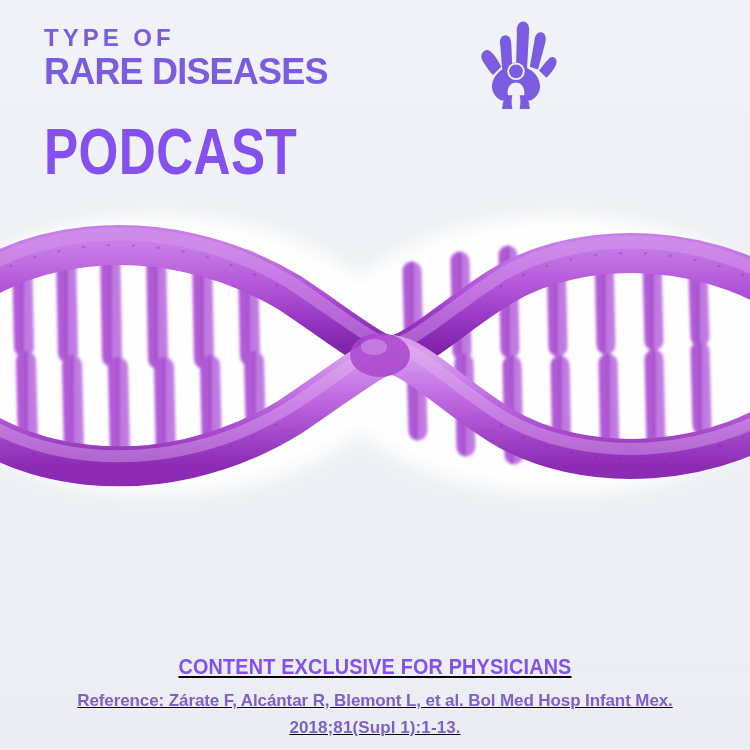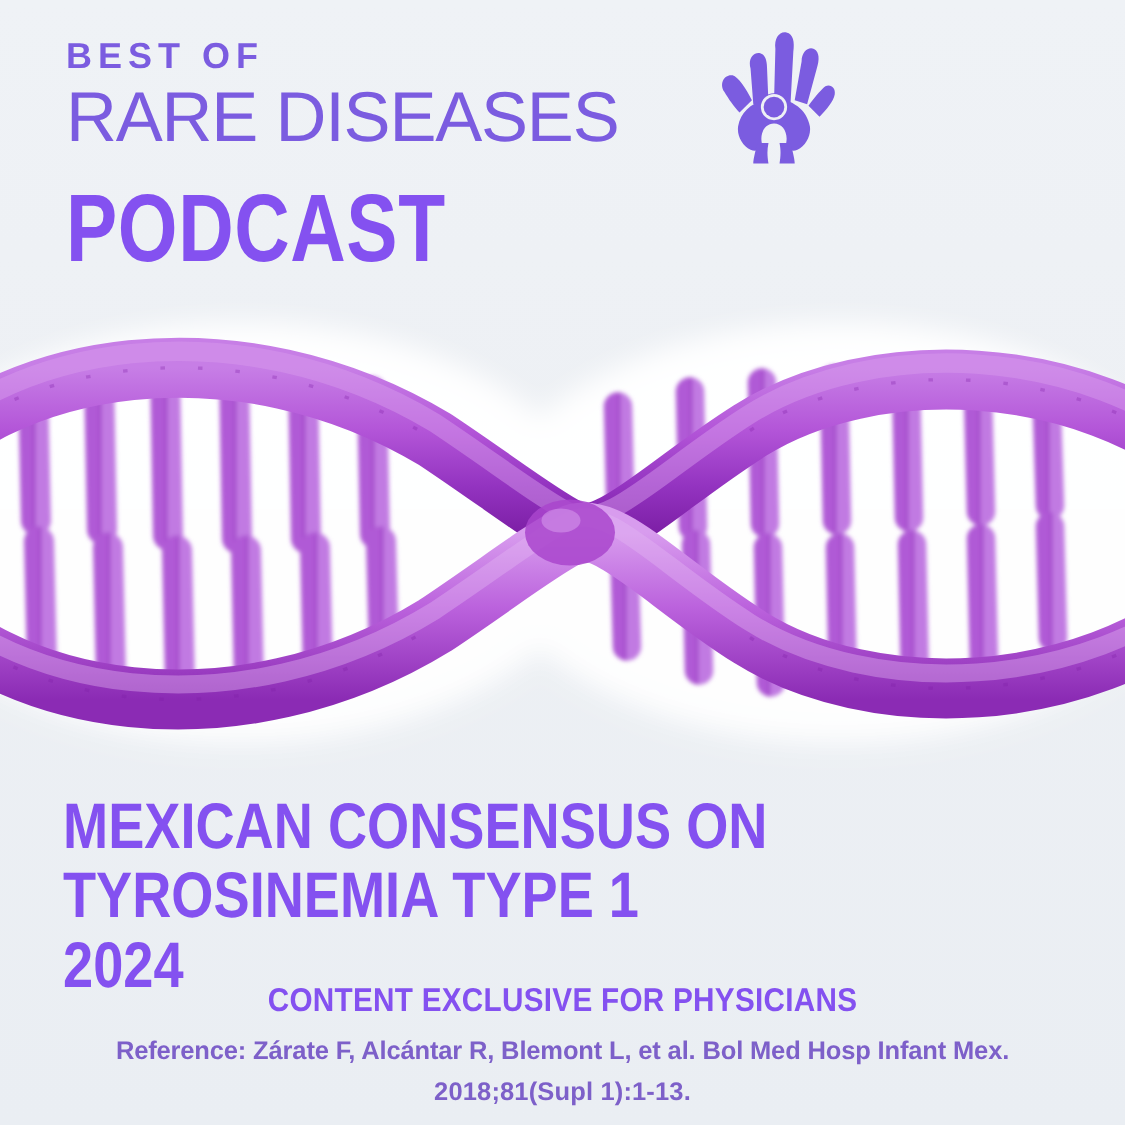--- a/index.html
+++ b/index.html
@@ -43,22 +43,22 @@
 
   .best-of {
     font-size: 24px;
     font-weight: 700;
     letter-spacing: 4.0px;
     color: #7b5ce0;
     line-height: 1;
     margin-bottom: 4px;
   }
   .rare-diseases {
-    font-size: 47px;
-    font-weight: 400;
+    font-size: 36px;
+    font-weight: 700;
     letter-spacing: -0.8px;
     color: #7b5ce0;
     line-height: 1.02;
     white-space: nowrap;
   }
 
   .hand-logo {
     width: 92px;
     height: 92px;
     flex: none;
@@ -109,20 +109,21 @@
 
   
   .footer {
     position: absolute;
     left: 0;
     right: 0;
     top: 655px;
     text-align: center;
     padding: 0 56px;
     box-sizing: border-box;
+    text-decoration: underline;
   }
   .exclusive {
     font-size: 22px;
     font-weight: 700;
     color: #8451f0;
     letter-spacing: 0.2px;
     line-height: 1.1;
     transform: scaleX(0.90);
     margin-bottom: 9px;
   }
@@ -138,21 +139,21 @@
 </head>
 <body>
 
 <div id="cover">
 
   <div class="bg-wash"></div>
 
   <div class="brand">
     <div class="brand-row">
       <div class="brand-words">
-        <div class="best-of">BEST OF</div>
+        <div class="best-of">TYPE OF</div>
         <div class="rare-diseases">RARE DISEASES</div>
       </div>
 
       <svg class="hand-logo" viewBox="0 0 100 100">
         <g fill="#7b5ce0">
 
           <path d="M14 47 C10 41 14 34 20 35 C24 36 30 45 34 53 L25 62 C21 58 17 52 14 47 Z"></path>
 
           <path d="M33 30 C31 23 35 18 40 19 C44 20 45 25 45 31 L46 55 L35 56 Z"></path>
 
@@ -263,25 +264,20 @@
         <path d="M540 112 C 620 62, 760 64, 850 140" stroke-dasharray="3 22"></path>
         <path d="M-30 210 C 40 300, 200 322, 330 242" stroke-dasharray="3 22"></path>
         <path d="M540 250 C 620 300, 760 298, 850 222" stroke-dasharray="3 22"></path>
       </g>
 
       <ellipse cx="420" cy="180" rx="30" ry="22" fill="#a945cd" opacity="0.85"></ellipse>
       <ellipse cx="414" cy="172" rx="13" ry="8" fill="#d79bec" opacity="0.55"></ellipse>
     </svg>
   </div>
 
-  <div class="title-block">
-    <div class="title-line">MEXICAN CONSENSUS ON</div>
-    <div class="title-line">TYROSINEMIA TYPE 1</div>
-    <div class="title-line">2024</div>
-  </div>
 
   <div class="footer">
     <div class="exclusive">CONTENT EXCLUSIVE FOR PHYSICIANS</div>
     <div class="ref-line">Reference: Zárate F, Alcántar R, Blemont L, et al. Bol Med Hosp Infant Mex.</div>
     <div class="ref-line second">2018;81(Supl 1):1-13.</div>
   </div>
 
 </div>
 
 </body></html>

